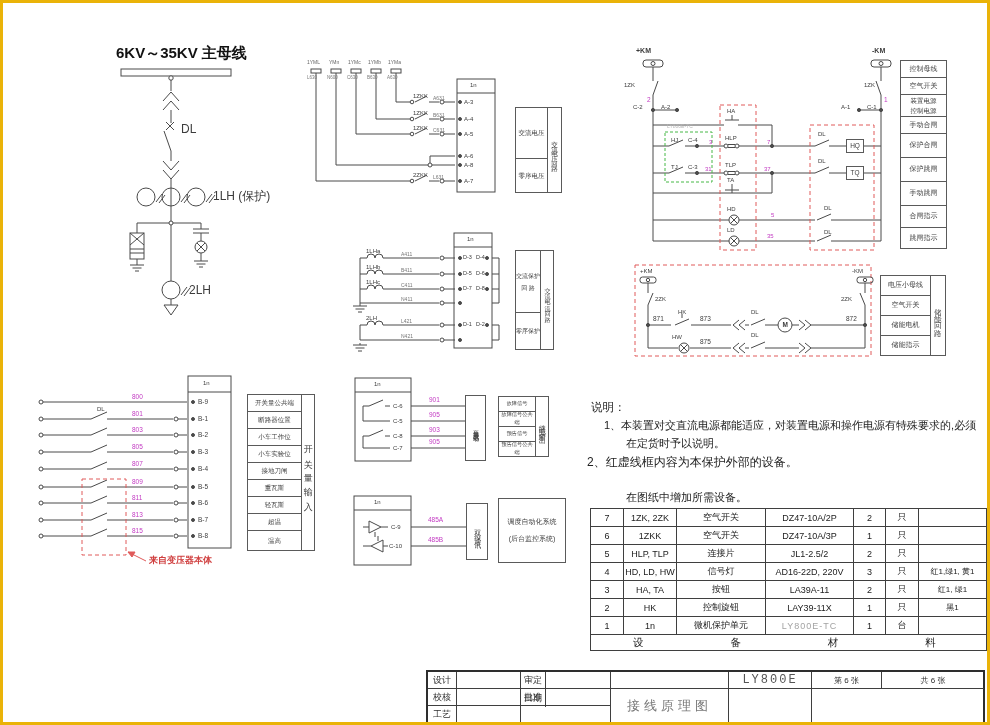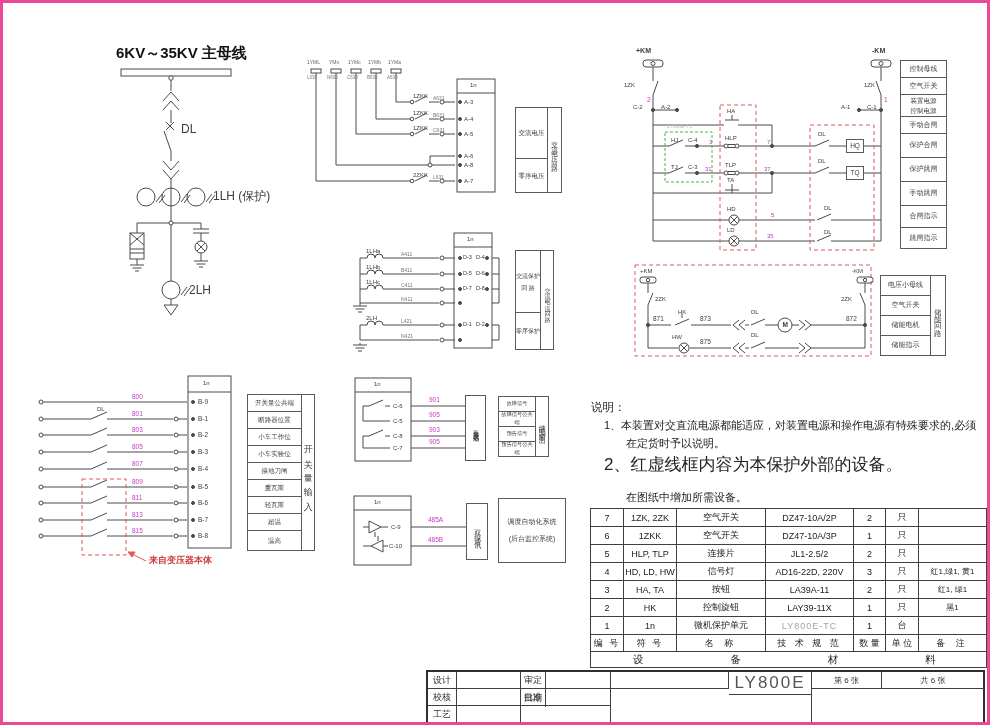--- a/index.html
+++ b/index.html
@@ -1,17 +1,17 @@
 <!DOCTYPE html>
 <html><head>
 <meta charset="utf-8">
 <style>
 *{margin:0;padding:0;box-sizing:border-box}
 html,body{background:#333}
-.sheet{position:relative;width:990px;height:725px;background:#fff;border:3px solid #ec4899;
+.sheet{position:relative;width:990px;height:725px;background:#fff;border:3px solid #eab308;
   font-family:"Liberation Sans","DejaVu Sans",sans-serif;color:#333;overflow:hidden}
 svg.wires{position:absolute;left:0;top:0}
 .t{position:absolute;line-height:1.05;white-space:pre;color:#3c3c3c;font-size:7px}
 .m{color:#c23ac2}
 .rd{color:#d04040}
 .gy{color:#b7b7b7}
 .pl{white-space:pre-line}
 .bx{position:absolute;border:1px solid #5a5a5a;display:flex;align-items:center;justify-content:center;
   text-align:center;color:#3c3c3c;background:transparent;line-height:1.5}
 .vt{writing-mode:vertical-lr;text-orientation:upright}
@@ -432,21 +432,21 @@
 <div class="t" style="left:779.5px;top:318.5px;font-size:6.5px;font-weight:bold">M</div>
 <div class="bx" style="left:877px;top:272px;width:51px;height:21px;font-size:7px">电压小母线</div>
 <div class="bx" style="left:877px;top:292px;width:51px;height:21px;font-size:7px">空气开关</div>
 <div class="bx" style="left:877px;top:312px;width:51px;height:21px;font-size:7px">储能电机</div>
 <div class="bx" style="left:877px;top:332px;width:51px;height:21px;font-size:7px">储能指示</div>
 <div class="bx vt" style="left:927px;top:272px;width:16px;height:81px;font-size:7.5px;letter-spacing:7px;border-left:none">储能回路</div>
 
 <div class="t" style="left:588px;top:398px;font-size:11.5px;color:#222">说明：</div>
 <div class="t" style="left:601px;top:417px;font-size:11px;color:#222">1、本装置对交直流电源都能适应，对装置电源和操作电源有特殊要求的,必须</div>
 <div class="t" style="left:623px;top:435px;font-size:11px;color:#222">在定货时予以说明。</div>
-<div class="t" style="left:601px;top:453px;font-size:17px;color:#222">2、红虚线框内容为本保护外部的设备。</div>
+<div class="t" style="left:584px;top:453px;font-size:12px;color:#222">2、红虚线框内容为本保护外部的设备。</div>
 <div class="t" style="left:623px;top:489px;font-size:11px;color:#222">在图纸中增加所需设备。</div>
 
 <table class="mt">
   <colgroup>
         <col style="width:33px">
         <col style="width:53px">
         <col style="width:89px">
         <col style="width:88px">
         <col style="width:32px">
         <col style="width:33px">
@@ -509,48 +509,40 @@
         </tr>
   <tr>
           <td>1</td>
           <td>1n</td>
           <td>微机保护单元</td>
           <td style="color:#a3a3a3;letter-spacing:1px">LY800E-TC</td>
           <td>1</td>
           <td>台</td>
           <td></td>
         </tr>
-  <tr style="height:17px">
-          <td style="letter-spacing:2px">编 号</td>
-          <td style="letter-spacing:2px">符 号</td>
-          <td style="letter-spacing:4px">名 称</td>
-          <td style="letter-spacing:3px">技 术 规 范</td>
-          <td>数 量</td>
-          <td>单 位</td>
-          <td style="letter-spacing:4px">备 注</td>
-        </tr>
   <tr style="height:16px">
           <td colspan="7" style="font-size:10.5px;letter-spacing:42px;text-indent:42px">设 备 材 料 表</td>
         </tr>
 </tbody>
     </table>
 
 <div class="tbk">
   <div class="tc" style="left:0;top:0;width:29px;height:17px">设计</div>
   <div class="tc" style="left:0;top:17px;width:29px;height:17px">校核</div>
   <div class="tc nbb" style="left:0;top:34px;width:29px;height:17px">工艺</div>
   <div class="tc" style="left:29px;top:0;width:64px;height:17px"></div>
   <div class="tc" style="left:29px;top:17px;width:64px;height:17px"></div>
   <div class="tc nbb" style="left:29px;top:34px;width:64px;height:17px"></div>
   <div class="tc" style="left:93px;top:0;width:25px;height:17px">审定</div>
   <div class="tc" style="left:93px;top:17px;width:25px;height:17px">批准</div>
   <div class="tc nbb" style="left:93px;top:18px;width:25px;height:17px">日期</div>
   <div class="tc" style="left:118px;top:0;width:65px;height:17px"></div>
   <div class="tc" style="left:118px;top:17px;width:65px;height:17px"></div>
   <div class="tc nbb" style="left:118px;top:34px;width:65px;height:17px"></div>
   <div class="tc" style="left:183px;top:0;width:118px;height:17px"></div>
-  <div class="tc" style="left:301px;top:0;width:83px;height:23px;font-size:17px;color:#555;letter-spacing:2px;font-family:Liberation Sans, sans-serif">LY800E</div>
+  <div class="tc nbb" style="left:183px;top:17px;width:118px;height:34px;font-size:13px;color:#777;letter-spacing:4px">接线原理图</div>
+  <div class="tc" style="left:301px;top:0;width:83px;height:17px;font-size:12px;color:#555;letter-spacing:2px;font-family:Liberation Mono, monospace">LY800E</div>
   <div class="tc nbb" style="left:301px;top:17px;width:83px;height:34px"></div>
   <div class="tc" style="left:384px;top:0;width:70px;height:17px;font-size:8px">第 6 张</div>
   <div class="tc nbr" style="left:454px;top:0;width:102px;height:17px;font-size:8px">共 6 张</div>
 </div>
 
 </div>
 
 </body></html>

